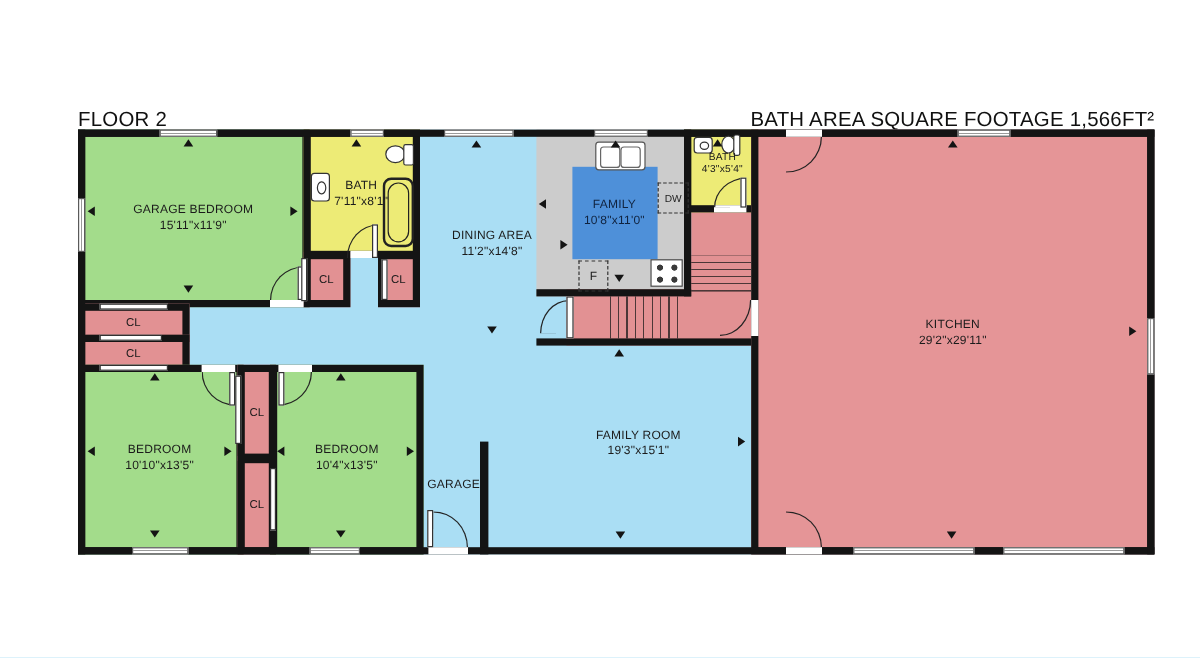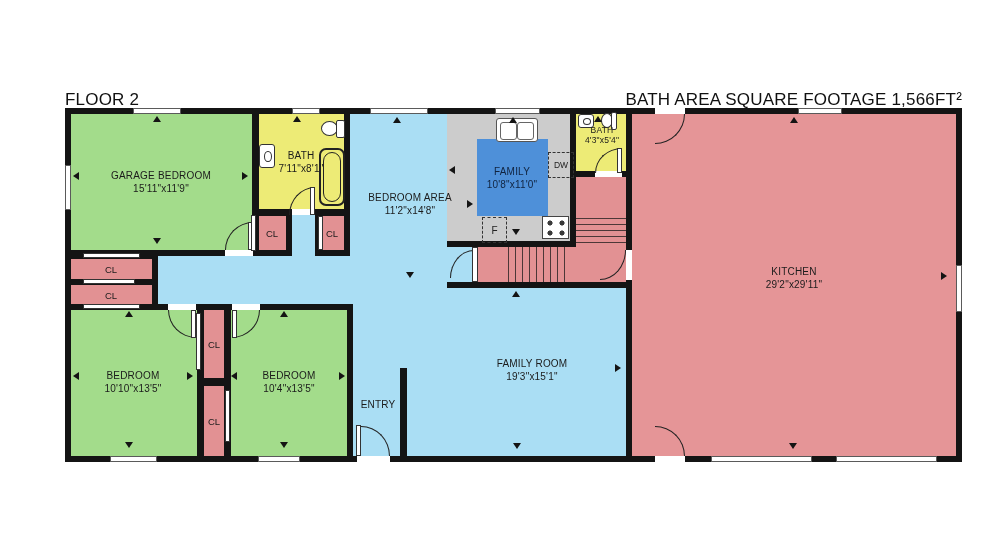--- a/index.html
+++ b/index.html
@@ -172,21 +172,21 @@
 
   <div class="rlabel" style="left:96px;top:74px;">
     <div>GARAGE BEDROOM</div>
     <div>15'11"x11'9"</div>
   </div>
   <div class="rlabel" style="left:236px;top:54px;">
     <div>BATH</div>
     <div>7'11"x8'1"</div>
   </div>
   <div class="rlabel" style="left:345px;top:96px;">
-    <div>BEDROOM AREA</div>
+    <div>DINING AREA</div>
     <div>11'2"x14'8"</div>
   </div>
   <div class="rlabel kitchen" style="left:447px;top:70px;">
     <div>FAMILY</div>
     <div>10'8"x11'0"</div>
   </div>
   <div class="rlabel small" style="left:537px;top:27px;">
     <div>BATH</div>
     <div>4'3"x5'4"</div>
   </div>
@@ -200,21 +200,21 @@
   </div>
   <div class="rlabel" style="left:224px;top:274px;">
     <div>BEDROOM</div>
     <div>10'4"x13'5"</div>
   </div>
   <div class="rlabel" style="left:467px;top:262px;">
     <div>FAMILY ROOM</div>
     <div>19'3"x15'1"</div>
   </div>
   <div class="rlabel" style="left:313px;top:297px;">
-    <div>ENTRY</div>
+    <div>GARAGE</div>
   </div>
 
   <div class="cl-label" style="left:46px;top:161px;">CL</div>
   <div class="cl-label" style="left:46px;top:187px;">CL</div>
   <div class="cl-label" style="left:207px;top:125px;">CL</div>
   <div class="cl-label" style="left:267px;top:125px;">CL</div>
   <div class="cl-label" style="left:149px;top:236px;">CL</div>
   <div class="cl-label" style="left:149px;top:313px;">CL</div>
 
   <div class="mk mk-u" style="left:88px;top:8px;"></div>

